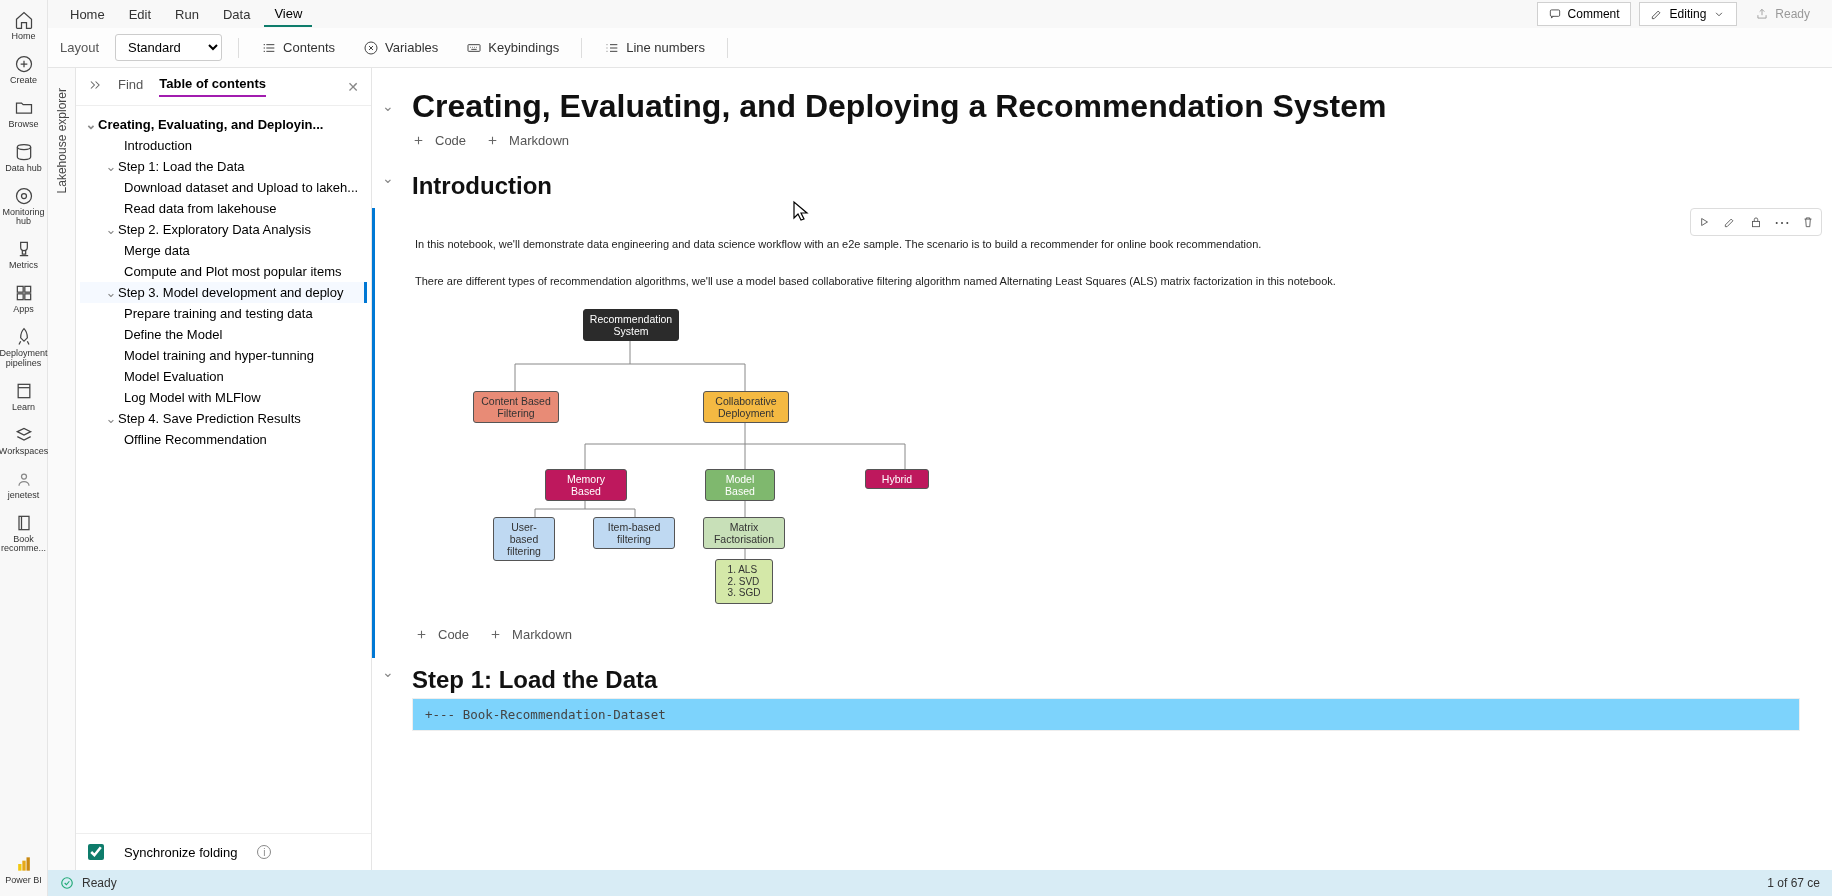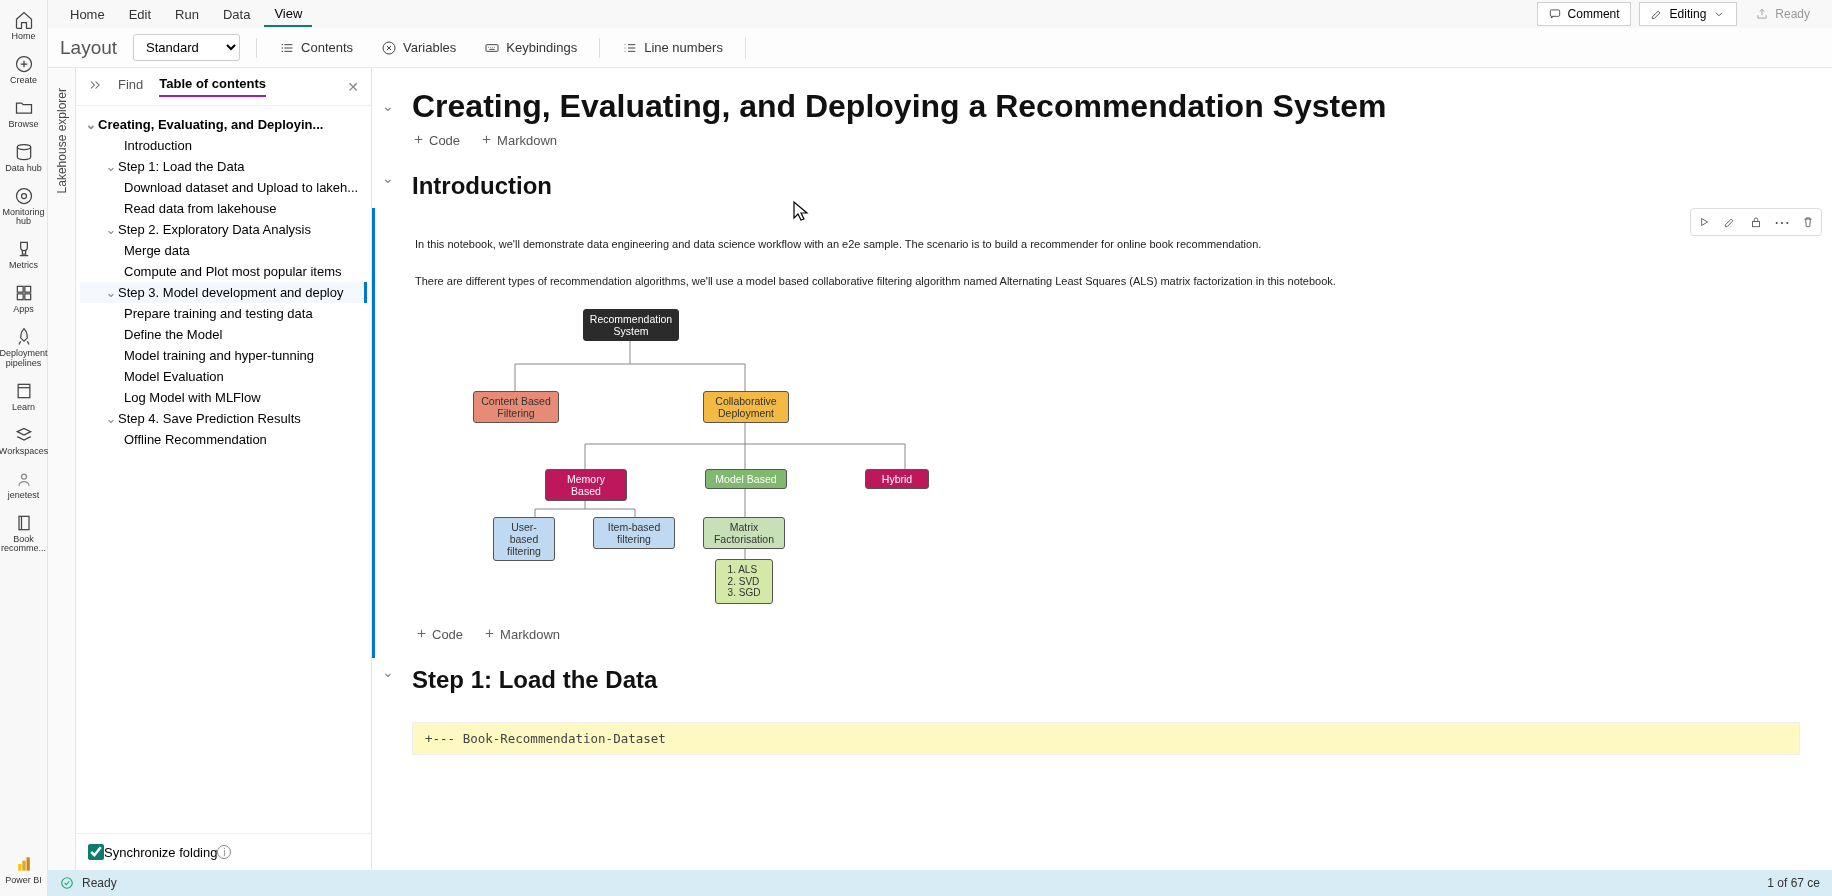--- a/index.html
+++ b/index.html
@@ -18,21 +18,21 @@
 .menubar { height: 28px; display: flex; align-items: center; padding-left: 12px; gap: 4px; background: #f8f8f8; }
 .menubar .mi { padding: 4px 10px; font-size: 13px; color: #333; cursor: pointer; }
 .menubar .mi.active { border-bottom: 2px solid #0e7c6b; color: #000; }
 .menubar .right { margin-left: auto; display: flex; gap: 8px; padding-right: 12px; }
 .tbtn { display: flex; align-items: center; gap: 6px; padding: 4px 10px; border: 1px solid #d0d0d0; border-radius: 0; font-size: 12px; background: white; cursor: pointer; }
 .tbtn.noborder { border: none; background: transparent; }
 .tbtn svg { width: 14px; height: 14px; }
 
 
 .toolbar { height: 40px; display: flex; align-items: center; padding-left: 12px; gap: 16px; background: #fdfdfd; border-bottom: 1px solid #e5e5e5; }
-.toolbar .layout-lbl { font-size: 19px; color: #555; }
+.toolbar .layout-lbl { font-size: 13px; color: #555; }
 .toolbar select { font-size: 13px; padding: 4px 24px 4px 8px; border: 1px solid #ccc; border-radius: 3px; background: white; }
 .toolbar .tbitem { display: flex; align-items: center; gap: 6px; font-size: 13px; color: #333; cursor: pointer; padding: 0 6px; }
 .toolbar .sep { width: 1px; height: 20px; background: #ddd; }
 
 
 .body { flex: 1; display: flex; min-height: 0; }
 
 
 .lakehouse-strip { width: 28px; background: #fafafa; border-right: 1px solid #e5e5e5; display: flex; align-items: flex-start; justify-content: center; padding-top: 20px; }
 .lakehouse-strip span { writing-mode: vertical-rl; transform: rotate(180deg); font-size: 12px; color: #444; }
@@ -45,38 +45,38 @@
 .toc-tabs .tab.active { font-weight: 600; border-bottom: 2px solid #a21caf; color: #000; text-align: right; }
 .toc-tabs .close { margin-left: auto; cursor: pointer; color: #888; font-size: 14px; }
 .toc-tree { flex: 1; overflow: auto; padding: 8px 4px; font-size: 13px; }
 .toc-tree .row { display: flex; align-items: center; padding: 3px 6px; cursor: pointer; }
 .toc-tree .row.bold { font-weight: 700; }
 .toc-tree .row.selected { border-right: 3px solid #0078d4; background: #f5f9ff; }
 .toc-tree .chev { width: 14px; display: inline-flex; justify-content: center; color: #888; }
 .toc-tree .ind0 { padding-left: 4px; }
 .toc-tree .ind1 { padding-left: 24px; }
 .toc-tree .ind2 { padding-left: 44px; }
-.toc-footer { padding: 10px 12px; border-top: 1px solid #eee; display: flex; align-items: center; gap: 0; font-size: 13px; }
+.toc-footer { padding: 10px 12px; border-top: 1px solid #eee; display: flex; align-items: center; gap: 20px; font-size: 13px; }
 .toc-footer input[type=checkbox] { accent-color: #0e7c6b; width: 16px; height: 16px; }
 .toc-footer .info { width: 14px; height: 14px; border: 1px solid #888; border-radius: 50%; display: inline-flex; align-items: center; justify-content: center; font-size: 10px; color: #888; }
 
 
 .notebook { flex: 1; overflow: auto; background: white; position: relative; }
 .nbcell { padding: 8px 32px 8px 40px; position: relative; }
 .nbcell.active { border-left: 3px solid #0078d4; }
 .fold { position: absolute; left: 10px; color: #888; cursor: pointer; font-size: 14px; }
 h1.nb { font-size: 32px; font-weight: 600; color: #111; }
 h2.nb { font-size: 24px; font-weight: 600; color: #111; }
 .addrow { display: flex; gap: 20px; padding: 8px 0 8px 0; }
-.addbtn { display: flex; gap: 4px; font-size: 13px; color: #555; cursor: pointer; }
+.addbtn { display: flex; align-items: center; gap: 10px; font-size: 13px; color: #555; cursor: pointer; }
 .addbtn svg { width: 13px; height: 13px; }
 .cell-toolbar { position: absolute; right: 10px; top: 0; display: flex; gap: 4px; background: white; border: 1px solid #ddd; border-radius: 4px; padding: 2px; }
 .cell-toolbar .ct { width: 22px; height: 22px; display: flex; align-items: center; justify-content: center; cursor: pointer; color: #555; }
 .para { font-size: 11px; color: #222; line-height: 1.5; margin: 20px 0; }
-.codeblock { background: #fef9c3; border: 1px solid #eee; padding: 8px 12px; font-family: 'Consolas', monospace; font-size: 12.5px; color: #444; margin-top: 28px; }
+.codeblock { background: #7dd3fc; border: 1px solid #eee; padding: 8px 12px; font-family: 'Consolas', monospace; font-size: 12.5px; color: #444; margin-top: 4px; }
 
 
 .diagram { position: relative; width: 520px; height: 300px; margin: 10px 0 10px 20px; }
 .dnode { position: absolute; border: 1px solid #555; border-radius: 3px; font-size: 10.5px; text-align: center; display: flex; align-items: center; justify-content: center; padding: 3px 6px; line-height: 1.15; }
 .dnode.black { background: #2b2b2b; color: white; border-color: #2b2b2b; }
 .dnode.salmon { background: #e88b76; color: #333; }
 .dnode.orange { background: #f4b942; color: #333; }
 .dnode.blue { background: #be185d; color: white; }
 .dnode.lblue { background: #bfd9f2; color: #333; }
 .dnode.green { background: #7fb86e; color: white; }
@@ -394,21 +394,21 @@
               <path d="M310 105 v30 M150 135 h320 M150 135 v25 M310 135 v25 M470 135 v25"></path>
               <path d="M150 180 v20 M100 200 h100 M100 200 v10 M200 200 v10"></path>
               <path d="M310 180 v30"></path>
               <path d="M310 230 v20"></path>
             </g>
           </svg>
           <div class="dnode black" style="left:148px;top:0;width:96px;">Recommendation System</div>
           <div class="dnode salmon" style="left:38px;top:82px;width:86px;">Content Based Filtering</div>
           <div class="dnode orange" style="left:268px;top:82px;width:86px;">Collaborative Deployment</div>
           <div class="dnode blue" style="left:110px;top:160px;width:82px;">Memory Based</div>
-          <div class="dnode green" style="left:270px;top:160px;width:82px;">Model Based</div>
+          <div class="dnode green" style="left:270px;top:160px;width:70px;">Model Based</div>
           <div class="dnode blue" style="left:430px;top:160px;width:64px;">Hybrid</div>
           <div class="dnode lblue" style="left:58px;top:208px;width:62px;">User-based filtering</div>
           <div class="dnode lblue" style="left:158px;top:208px;width:82px;">Item-based filtering</div>
           <div class="dnode lgreen" style="left:268px;top:208px;width:82px;">Matrix Factorisation</div>
           <div class="dnode ylgreen" style="left:280px;top:250px;width:58px;white-space:pre;font-size:10px;text-align:left;padding:4px 6px;">1. ALS
 2. SVD
 3. SGD</div>
         </div>
 
         <div class="addrow">

